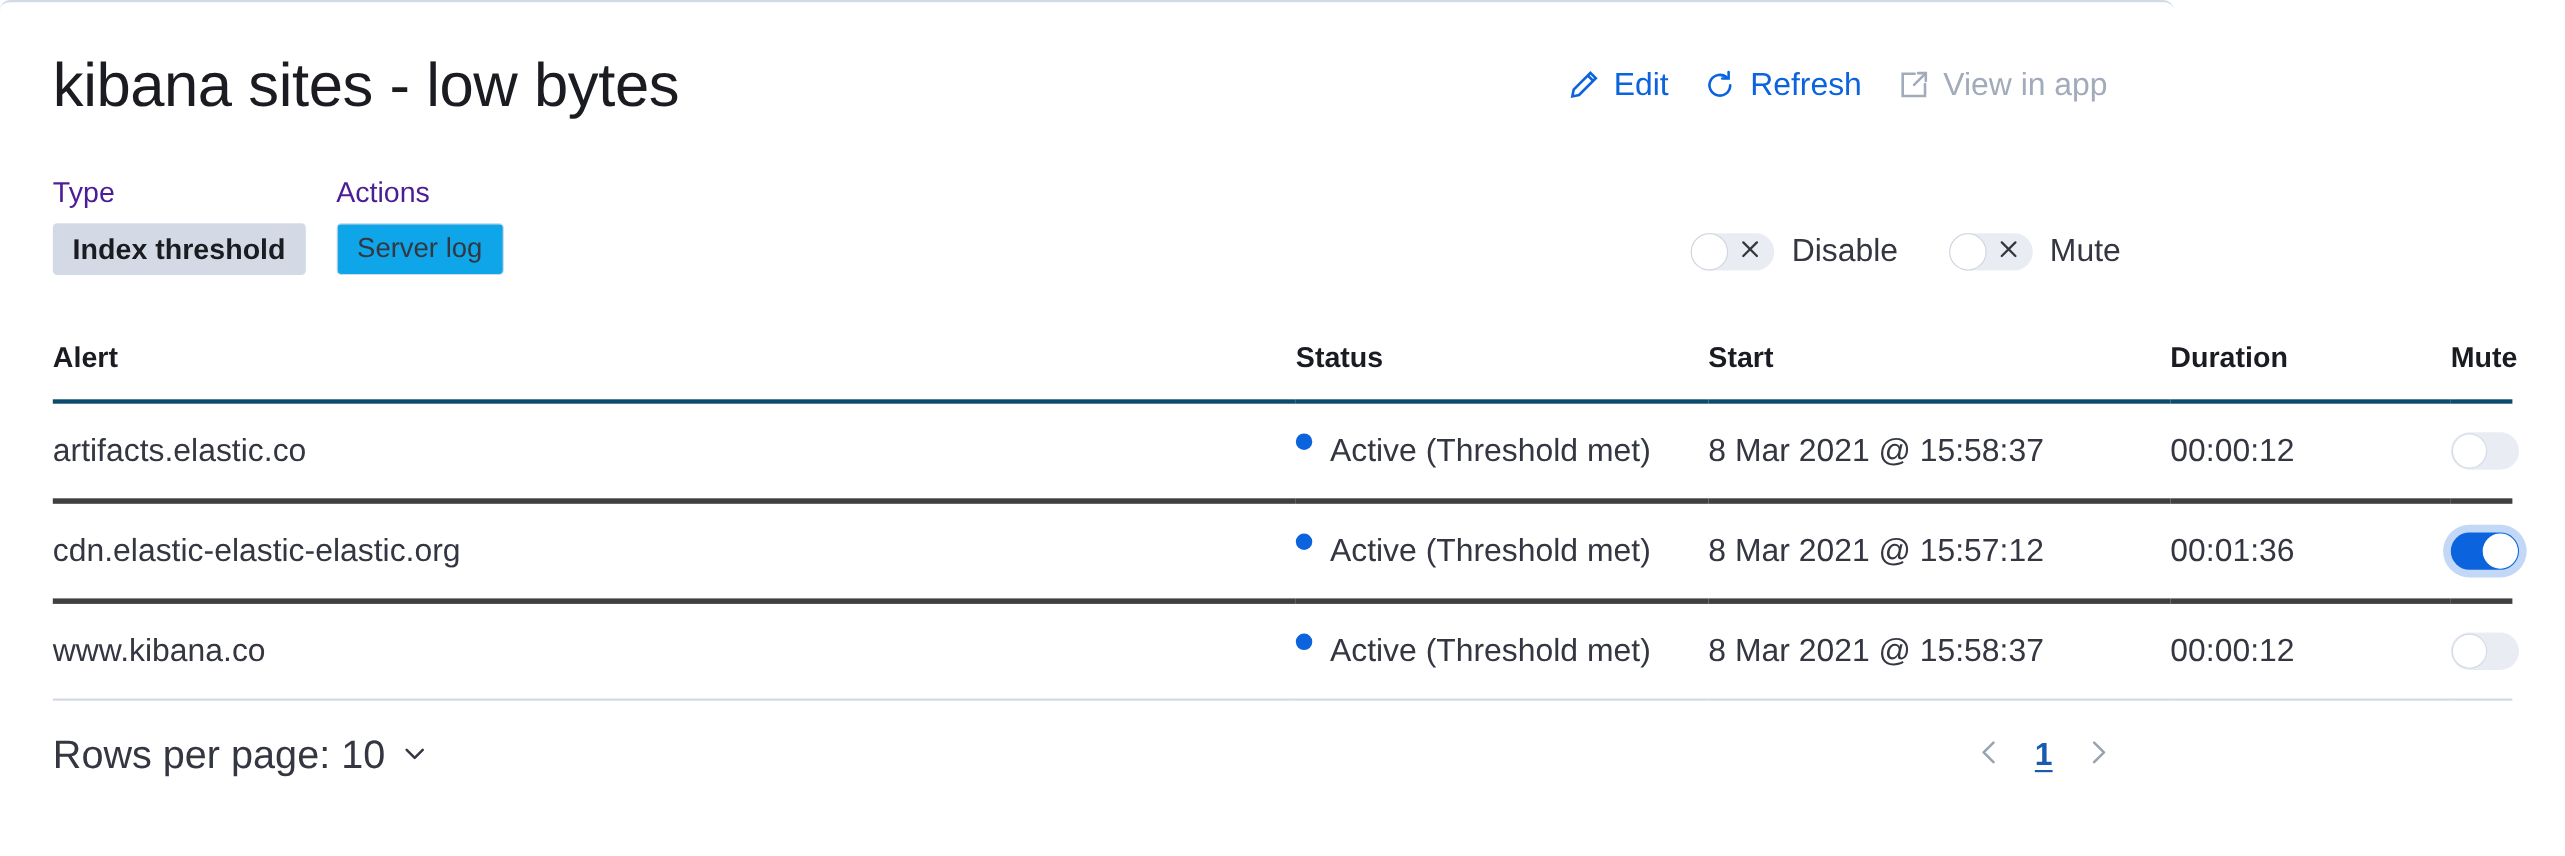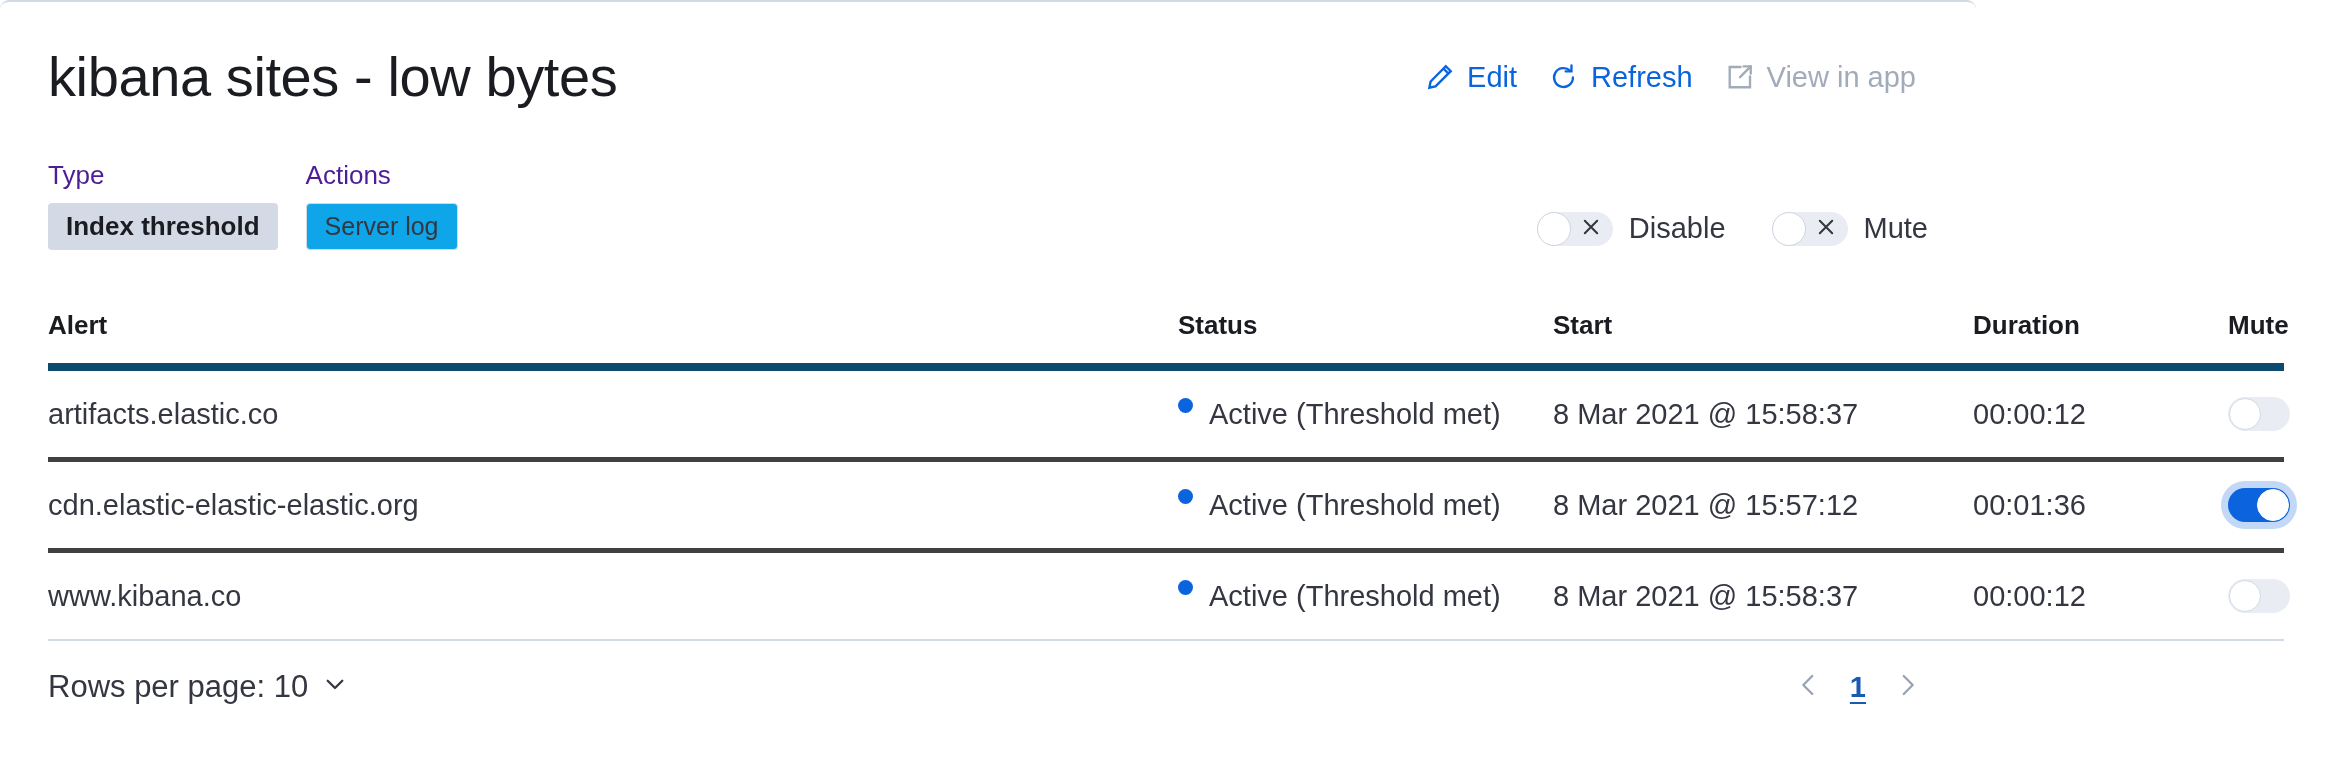--- a/index.html
+++ b/index.html
@@ -145,21 +145,21 @@
     width: 100%;
     border-collapse: collapse;
     table-layout: fixed;
   }
   th {
     text-align: left;
     font-size: 26px;
     font-weight: 700;
     color: #1a1c21;
     padding: 0 0 22px 0;
-    border-bottom: 8px solid #0c4a6e;
+    border-bottom: 4px solid #0c4a6e;
     white-space: nowrap;
   }
   td {
     font-size: 29px;
     color: #343741;
     padding: 26px 0;
     border-bottom: 5px solid #404040;
     white-space: nowrap;
     vertical-align: middle;
   }
@@ -217,21 +217,21 @@
   
   .table-footer {
     display: flex;
     align-items: center;
     justify-content: space-between;
     padding: 28px 48px 0 48px;
   }
   .rows-per-page {
     display: flex;
     gap: 14px;
-    font-size: 31px;
+    font-size: 36px;
     color: #343741;
     cursor: pointer;
     white-space: nowrap;
   }
   .pager {
     display: flex;
     align-items: center;
     gap: 28px;
     padding-right: 8px;
   }

